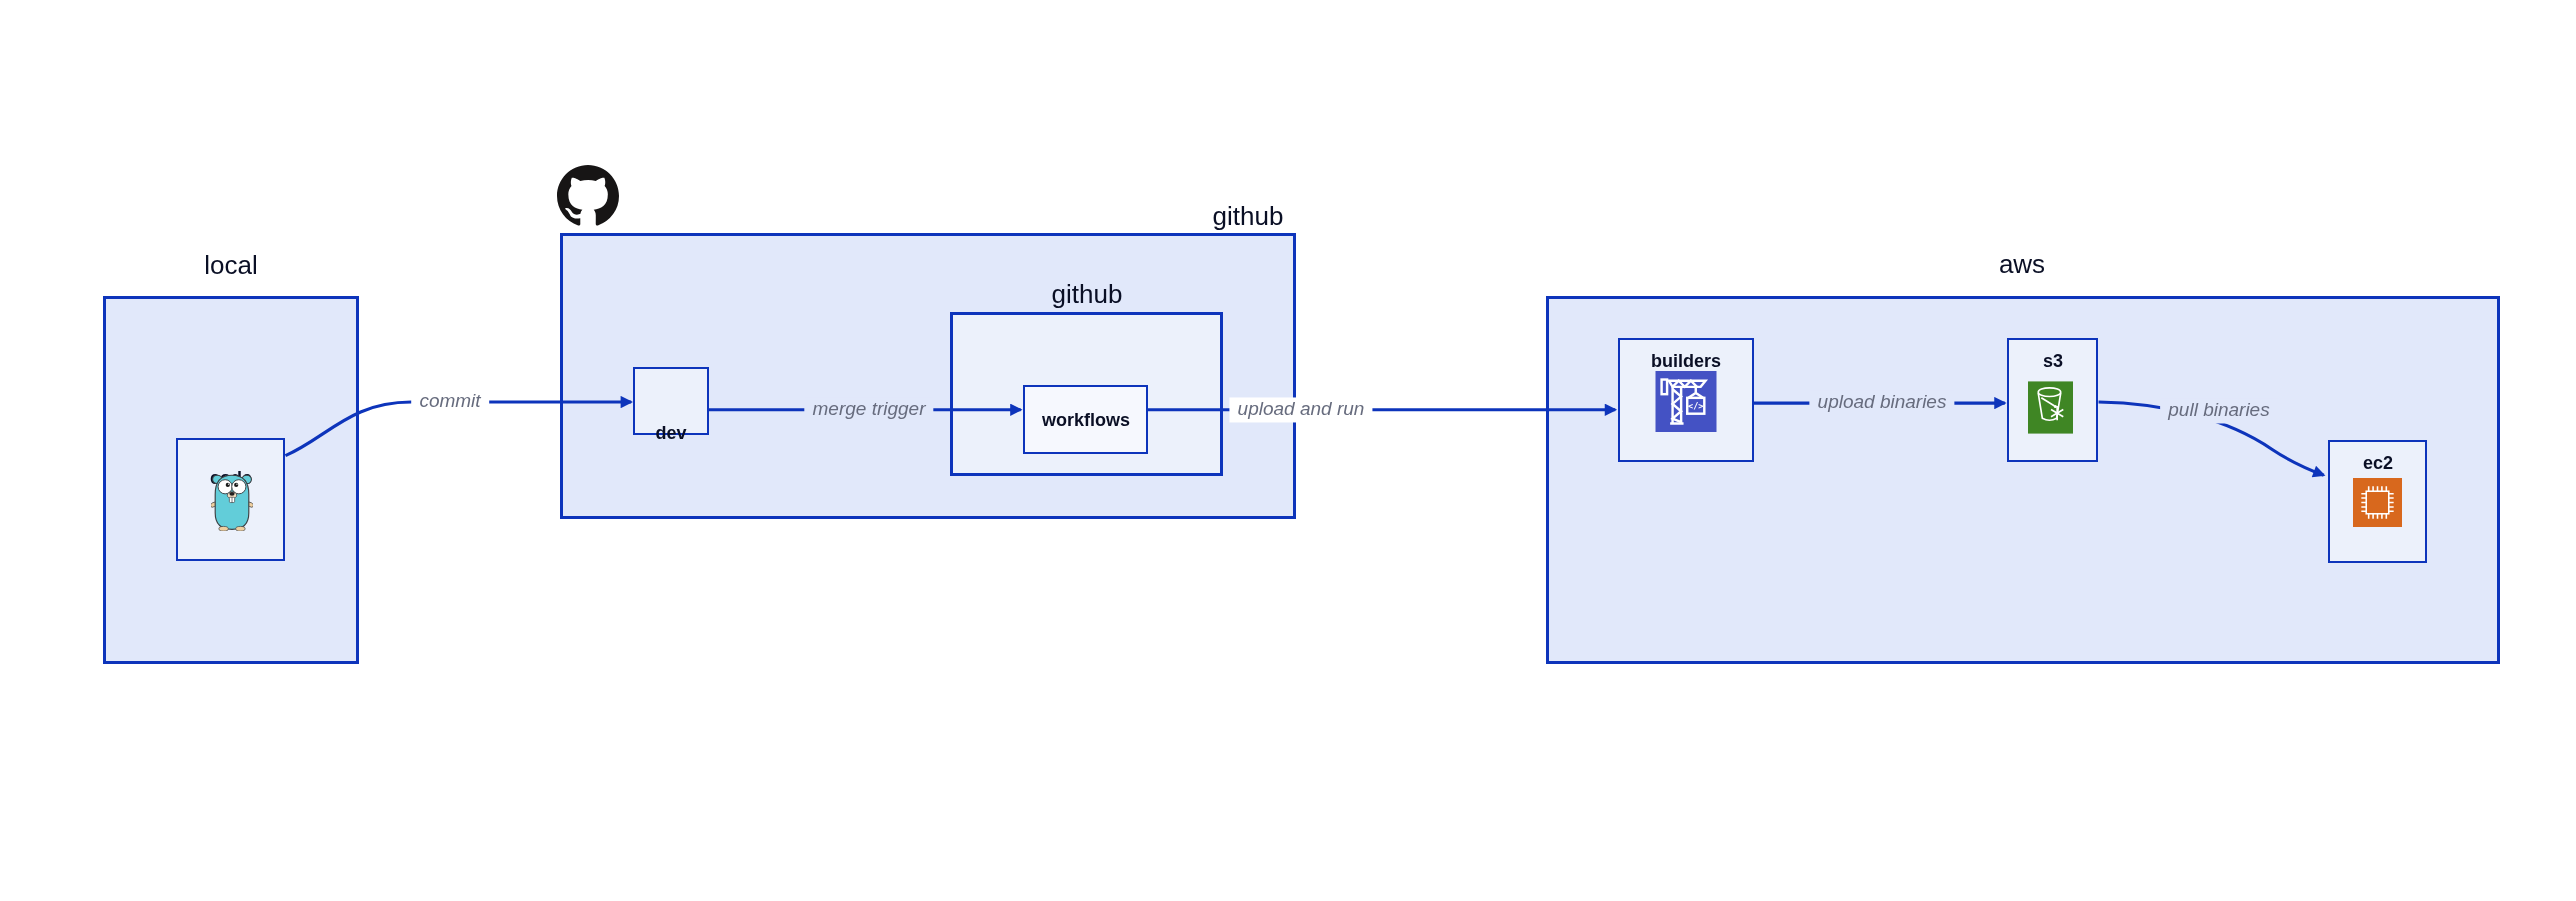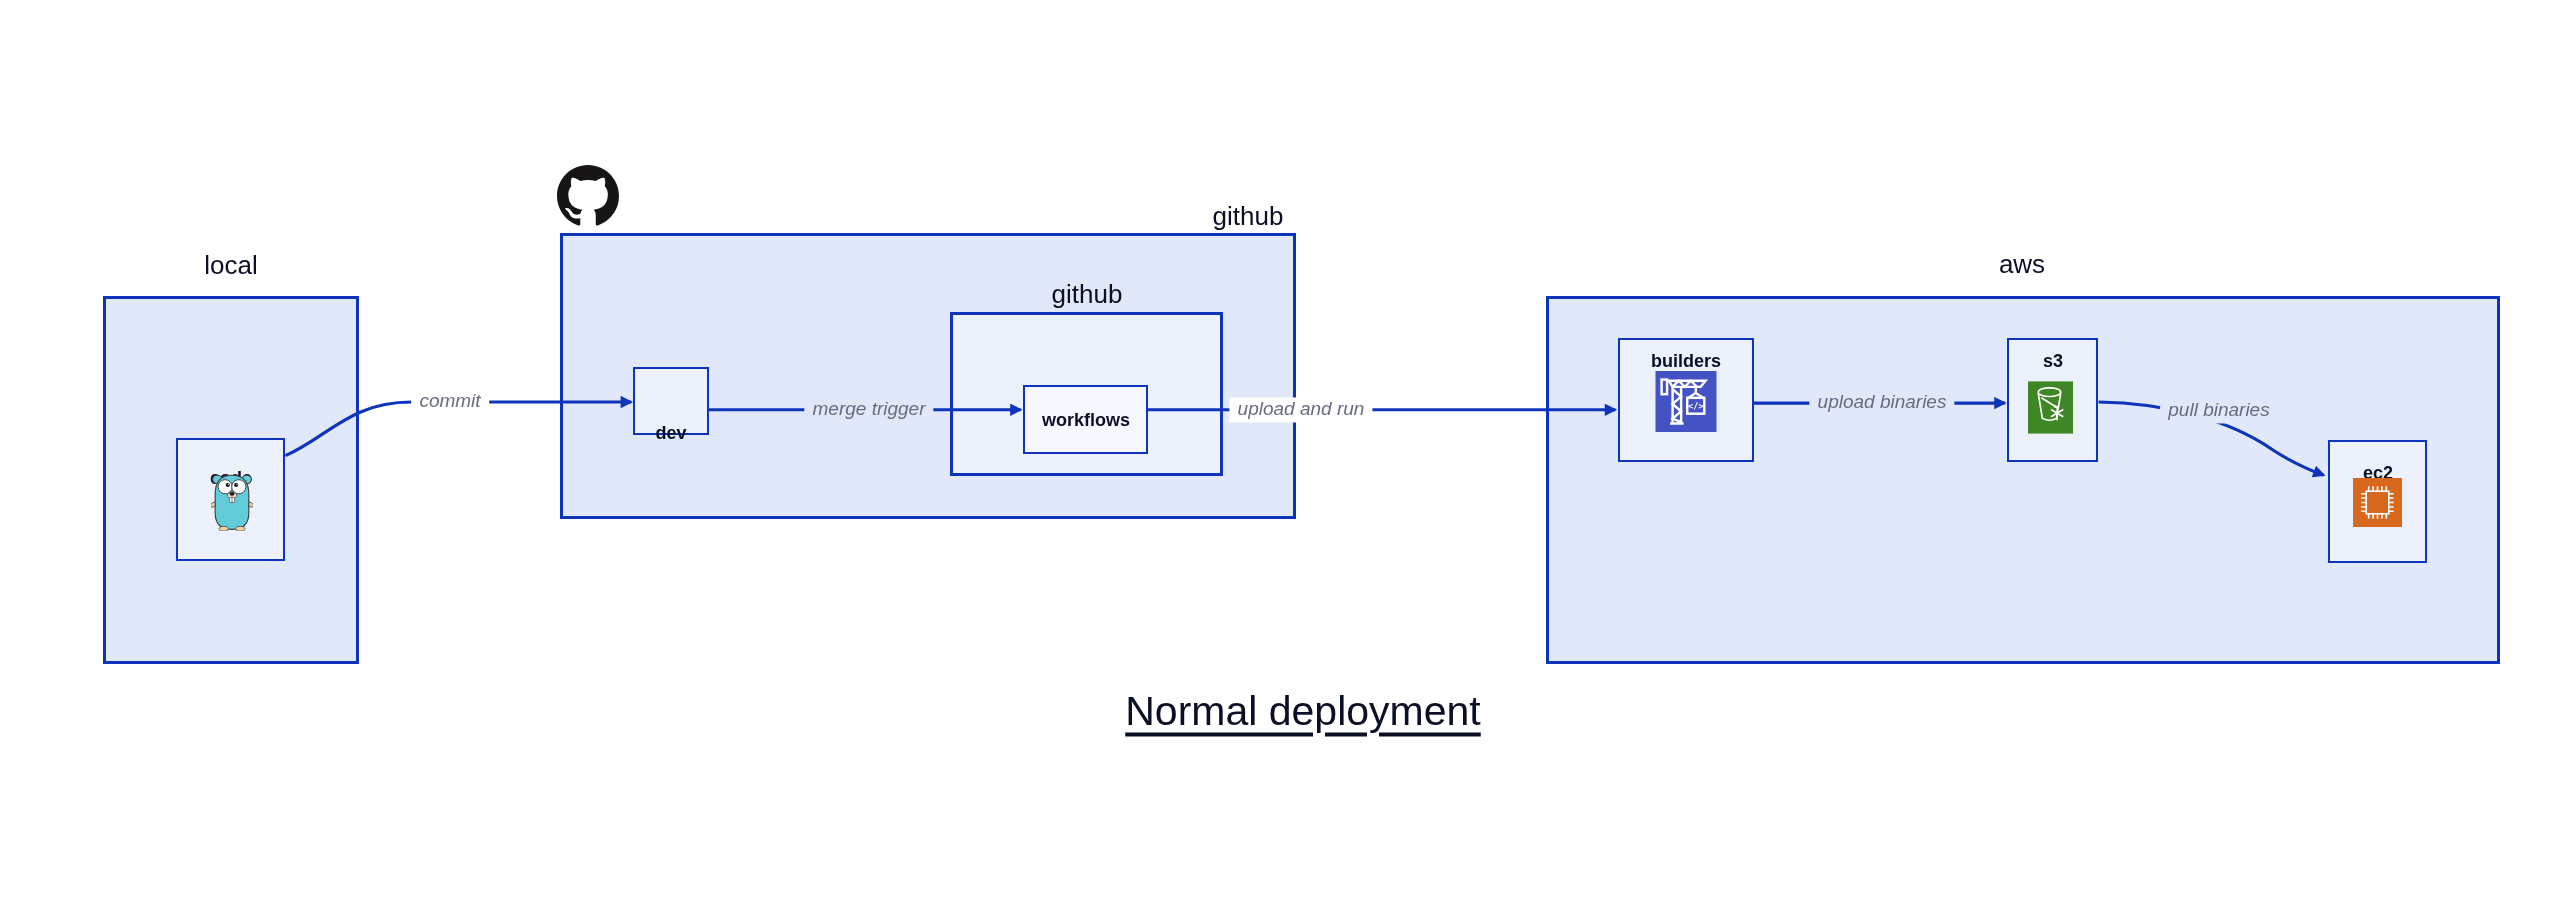--- a/index.html
+++ b/index.html
@@ -89,21 +89,21 @@
   <div class="node nested" style="left:1023px;top:385px;width:125px;height:69px;"></div>
   <div class="node" style="left:1618px;top:338px;width:136px;height:124px;"></div>
   <div class="node" style="left:2007px;top:338px;width:91px;height:124px;"></div>
   <div class="node" style="left:2328px;top:440px;width:99px;height:123px;"></div>
 
   <div class="lbl node-lbl" style="left:231px;top:458px;margin-top:20px;">code</div>
   <div class="lbl node-lbl" style="left:671px;top:401px;margin-top:32px;">dev</div>
   <div class="lbl node-lbl" style="left:1086px;top:420px;">workflows</div>
   <div class="lbl node-lbl" style="left:1686px;top:361px;">builders</div>
   <div class="lbl node-lbl" style="left:2053px;top:361px;">s3</div>
-  <div class="lbl node-lbl" style="left:2378px;top:463px;margin-top:10px;">ec2</div>
+  <div class="lbl node-lbl" style="left:2378px;top:463px;">ec2</div>
 
   <svg class="icon" style="left:557px;top:165px;" width="62" height="62" viewBox="0 0 16 16">
     <path class="octo" fill-rule="evenodd" d="M8 0C3.58 0 0 3.58 0 8c0 3.54 2.29 6.53 5.47 7.59.4.07.55-.17.55-.38 0-.19-.01-.82-.01-1.49-2.01.37-2.53-.49-2.69-.94-.09-.23-.48-.94-.82-1.13-.28-.15-.68-.52-.01-.53.63-.01 1.08.58 1.23.82.72 1.21 1.87.87 2.33.66.07-.52.28-.87.51-1.07-1.78-.2-3.64-.89-3.64-3.95 0-.87.31-1.59.82-2.15-.08-.2-.36-1.02.08-2.12 0 0 .67-.21 2.2.82.64-.18 1.32-.27 2-.27s1.36.09 2 .27c1.53-1.04 2.2-.82 2.2-.82.44 1.1.16 1.92.08 2.12.51.56.82 1.27.82 2.15 0 3.07-1.87 3.75-3.65 3.95.29.25.54.73.54 1.48 0 1.07-.01 1.93-.01 2.2 0 .21.15.46.55.38A8.013 8.013 0 0 0 16 8c0-4.42-3.58-8-8-8z"></path>
   </svg>
 
   <svg class="icon" style="left:211px;top:473px;" width="42" height="58" viewBox="0 0 80 110">
     <ellipse class="gbody" cx="12" cy="12" rx="9" ry="8"></ellipse>
     <ellipse class="gbody" cx="68" cy="12" rx="9" ry="8"></ellipse>
     <ellipse class="gout" cx="5" cy="60" rx="6.5" ry="4" transform="rotate(-30 5 60)" style="fill:#efcf9f;stroke-width:1.3"></ellipse>
     <ellipse class="gout" cx="75" cy="60" rx="6.5" ry="4" transform="rotate(30 75 60)" style="fill:#efcf9f;stroke-width:1.3"></ellipse>
@@ -157,16 +157,15 @@
       <path d="M73 32 H83 M73 41 H83 M73 50 H83 M73 59 H83 M73 68 H83"></path>
     </g>
   </svg>
 
   <div class="edge-lbl on-white" style="left:450px;top:402px;">commit</div>
   <div class="edge-lbl on-fill" style="left:869px;top:410px;">merge trigger</div>
   <div class="edge-lbl on-white" style="left:1301px;top:410px;font-style:italic;">upload and run</div>
   <div class="edge-lbl on-fill" style="left:1882px;top:403px;">upload binaries</div>
   <div class="edge-lbl on-fill" style="left:2219px;top:411px;text-align:center;">pull binaries</div>
 
-  <div class="title" style="left:1303px;top:711px;">Normal deployment</div>
 
 </div>
 
 
 </body></html>

